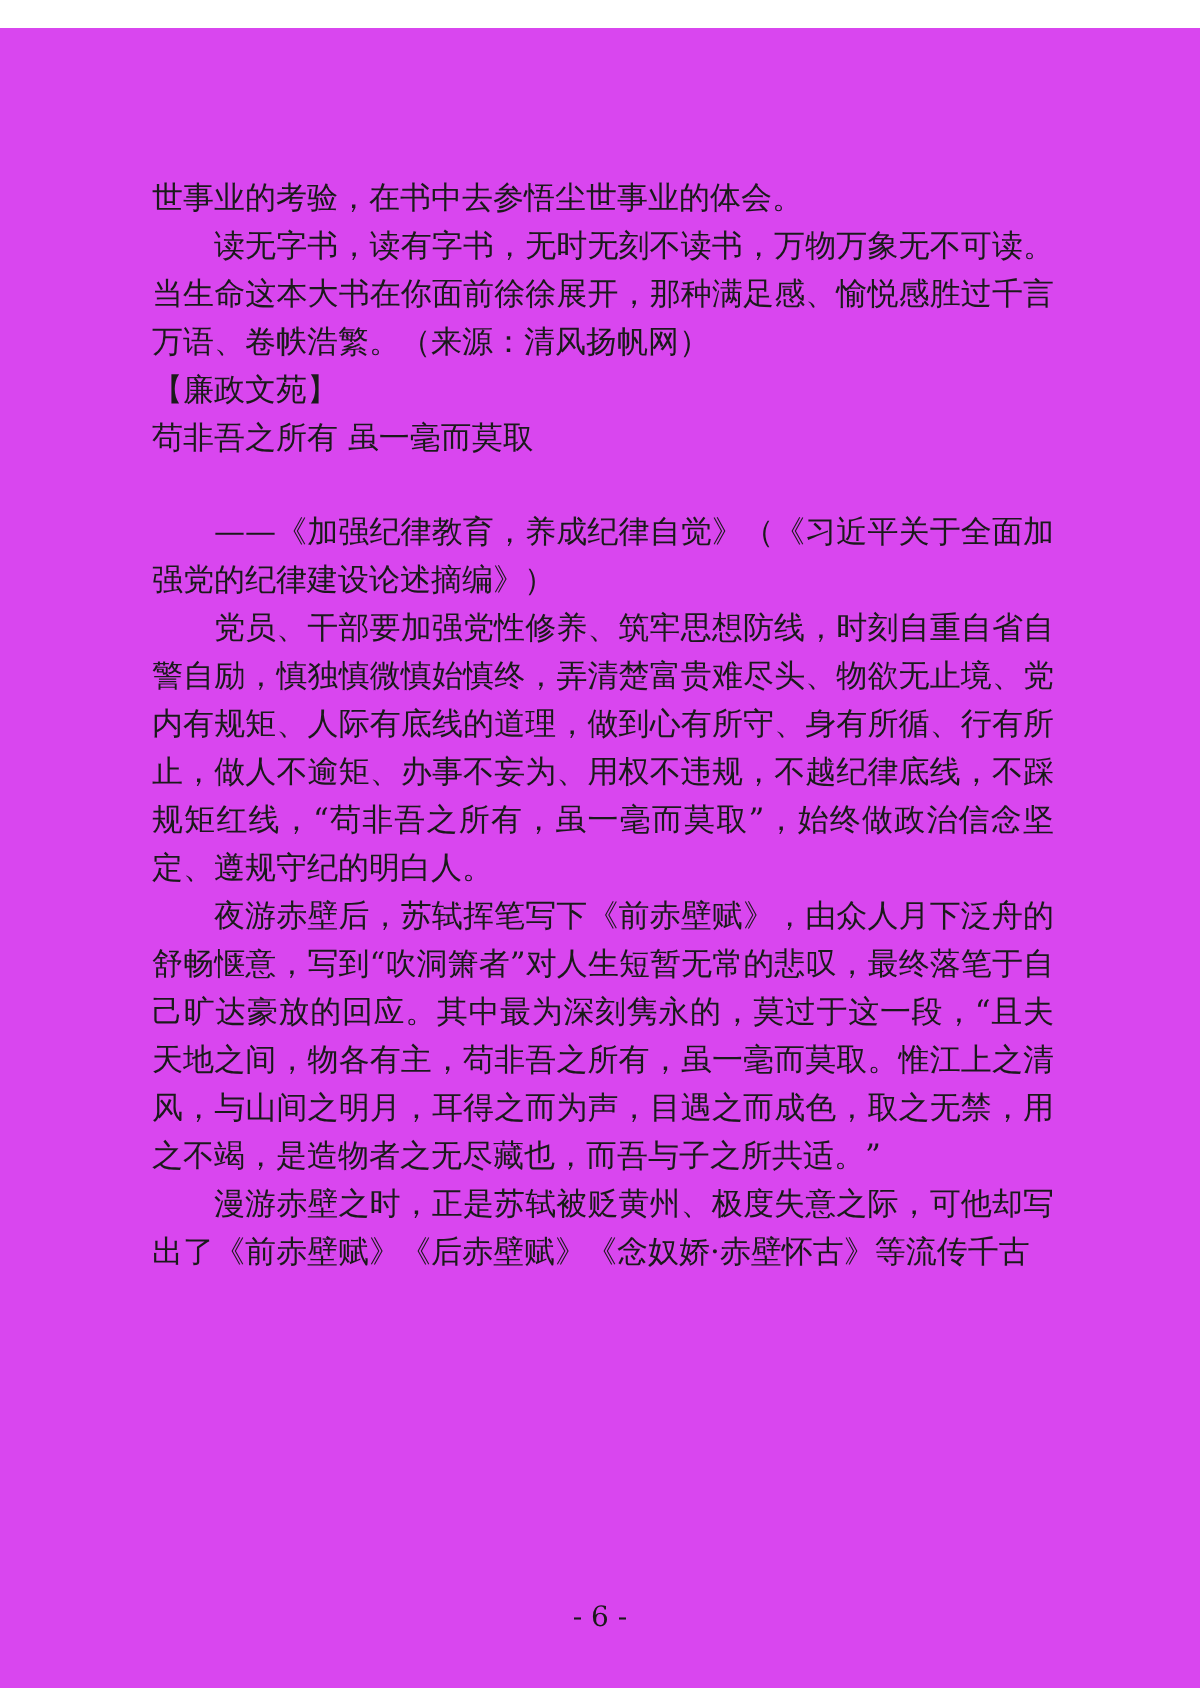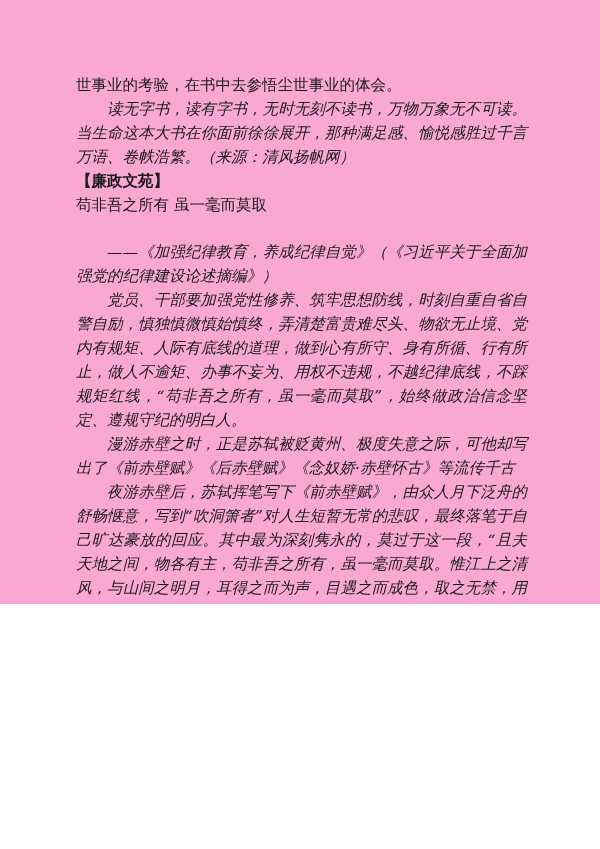--- a/index.html
+++ b/index.html
@@ -3,44 +3,43 @@
 <meta charset="utf-8">
 <style>
   html, body {
     margin: 0;
     padding: 0;
     background: #ffffff;
   }
   .page {
     position: relative;
     width: 600px;
-    height: 604px;
-    margin: 0 auto;
-    background: #f9a8d4;
+    height: 830px;
+    margin: 14px auto;
+    background: #d946ef;
     box-sizing: border-box;
     padding: 73px 73px 0 76px;
     overflow: hidden;
     font-family: "DejaVu Serif", "Liberation Serif", serif;
     color: #1a1a1a;
   }
   .doc p {
     margin: 0;
     font-size: 15.5px;
     line-height: 24px;
     text-align: justify;
     letter-spacing: 0px;
   }
   .p-indent {
     text-indent: 2em;
-    font-style: italic;
   }
   .section-header {
     margin: 28px 0 0 0;
     font-size: 16px;
-    font-weight: bold;
+    font-weight: normal;
     line-height: 24px;
     text-align: left;
   }
   .article-title {
     margin: 22px 0 0 0;
     font-size: 18px;
     font-weight: normal;
     line-height: 26px;
     text-align: center;
     letter-spacing: 1px;
@@ -70,19 +69,19 @@
 
     <p class="p-indent">读无字书，读有字书，无时无刻不读书，万物万象无不可读。当生命这本大书在你面前徐徐展开，那种满足感、愉悦感胜过千言万语、卷帙浩繁。（来源：清风扬帆网）</p>
 
     <p class="section-header">【廉政文苑】</p>
 
     <p class="article-title">苟非吾之所有 虽一毫而莫取</p>
 
     <div class="article-body">
       <p class="p-indent">——《加强纪律教育，养成纪律自觉》（《习近平关于全面加强党的纪律建设论述摘编》）</p>
       <p class="p-indent">党员、干部要加强党性修养、筑牢思想防线，时刻自重自省自警自励，慎独慎微慎始慎终，弄清楚富贵难尽头、物欲无止境、党内有规矩、人际有底线的道理，做到心有所守、身有所循、行有所止，做人不逾矩、办事不妄为、用权不违规，不越纪律底线，不踩规矩红线，“苟非吾之所有，虽一毫而莫取”，始终做政治信念坚定、遵规守纪的明白人。</p>
+      <p class="p-indent">夜游赤壁后，苏轼挥笔写下《前赤壁赋》，由众人月下泛舟的舒畅惬意，写到“吹洞箫者”对人生短暂无常的悲叹，最终落笔于自己旷达豪放的回应。其中最为深刻隽永的，莫过于这一段，“且夫天地之间，物各有主，苟非吾之所有，虽一毫而莫取。惟江上之清风，与山间之明月，耳得之而为声，目遇之而成色，取之无禁，用之不竭，是造物者之无尽藏也，而吾与子之所共适。”</p>
       <p class="p-indent">漫游赤壁之时，正是苏轼被贬黄州、极度失意之际，可他却写出了《前赤壁赋》《后赤壁赋》《念奴娇·赤壁怀古》等流传千古</p>
-      <p class="p-indent">夜游赤壁后，苏轼挥笔写下《前赤壁赋》，由众人月下泛舟的舒畅惬意，写到“吹洞箫者”对人生短暂无常的悲叹，最终落笔于自己旷达豪放的回应。其中最为深刻隽永的，莫过于这一段，“且夫天地之间，物各有主，苟非吾之所有，虽一毫而莫取。惟江上之清风，与山间之明月，耳得之而为声，目遇之而成色，取之无禁，用之不竭，是造物者之无尽藏也，而吾与子之所共适。”</p>
     </div>
   </div>
 
   <div class="page-footer">- 6 -</div>
 </div>
 
 </body></html>

